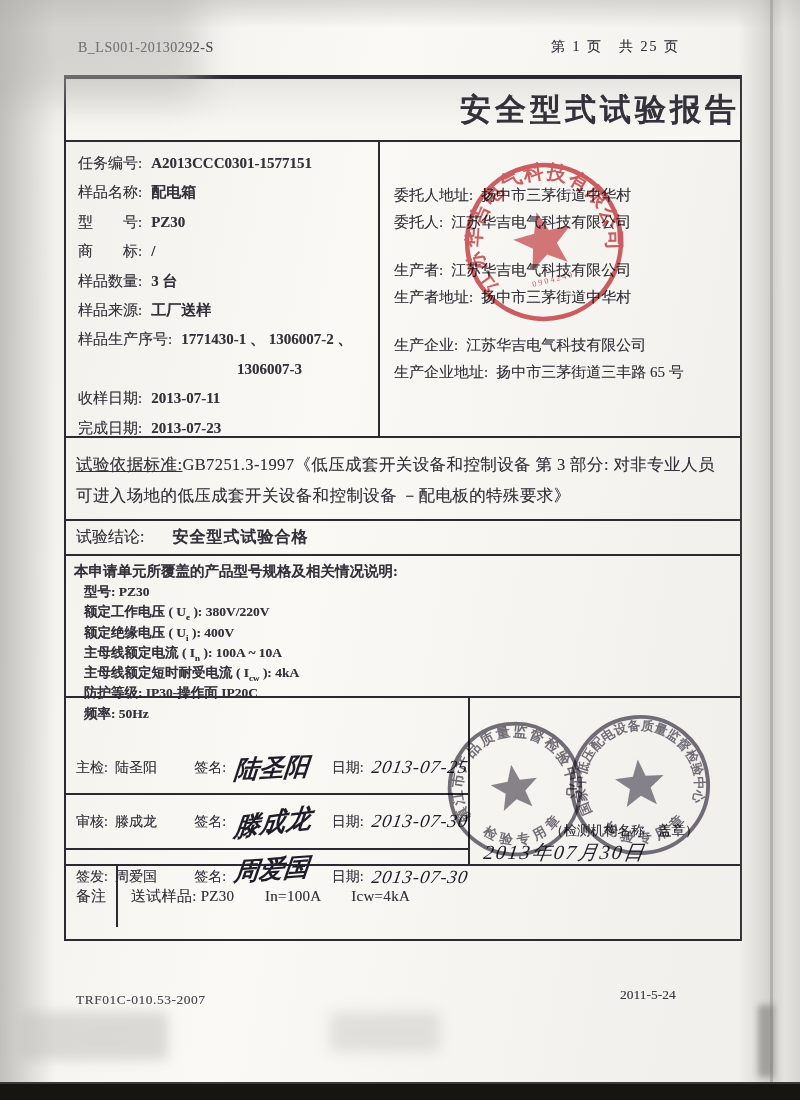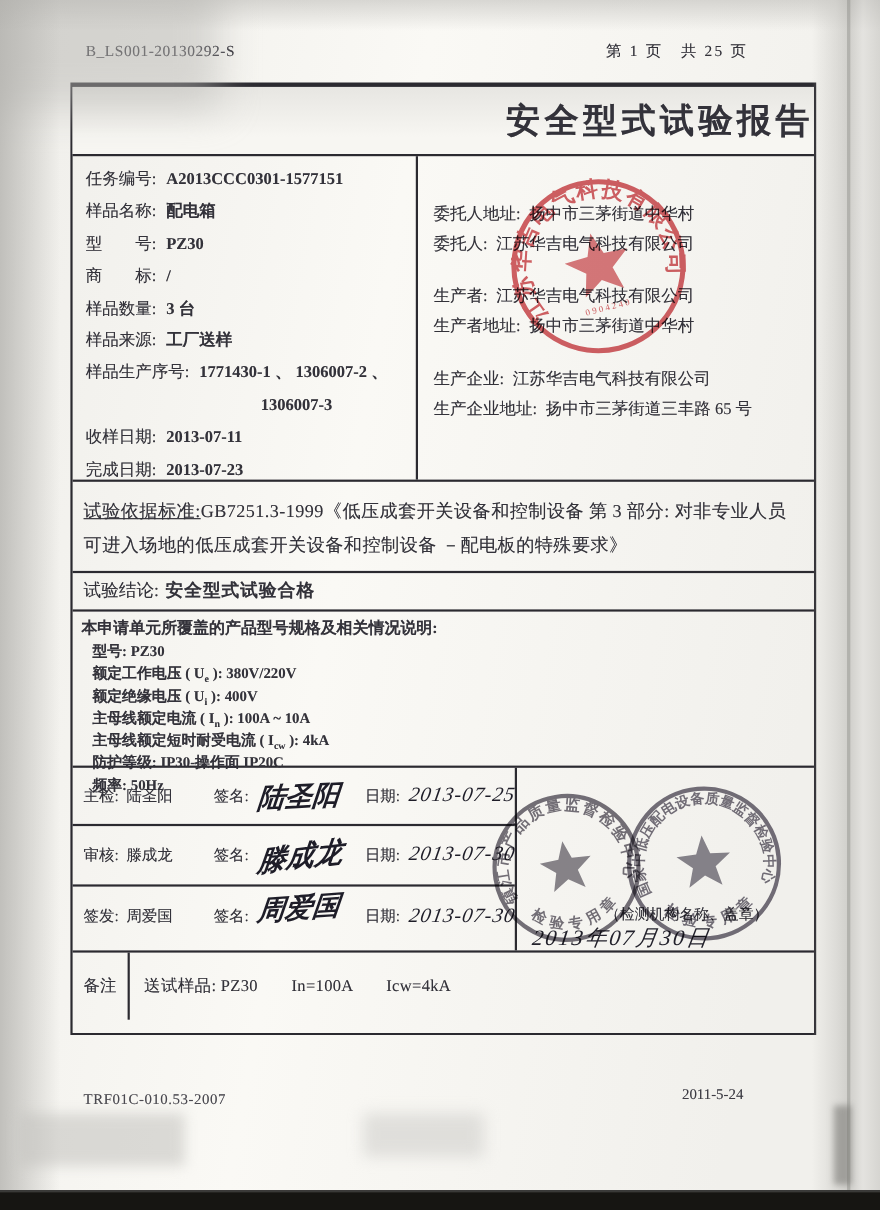--- a/index.html
+++ b/index.html
@@ -34,31 +34,31 @@
   .info-left .fline:nth-child(8){padding-left:150px;}
   .info-right{flex:1;padding:40px 0 0 14px;}
   .grp{margin-bottom:21px;}
   .rline{height:27px;line-height:27px;font-size:15px;white-space:nowrap;}
   .rline .fvalue{margin-left:8px;}
 
   .sec-standard{height:83px;padding:11px 10px 0 10px;font-size:16.5px;line-height:31px;letter-spacing:.4px;}
   .sec-standard .slabel{margin-right:0;text-decoration:underline;}
 
   .sec-conclusion{height:35px;padding:6px 0 0 10px;font-size:16px;}
-  .conc-val{margin-left:6px;font-weight:600;letter-spacing:1px;}
+  .conc-val{margin-left:28px;font-weight:600;letter-spacing:1px;}
 
   .sec-coverage{height:142px;padding:5px 0 0 8px;font-weight:bold;}
   .cov-head{font-size:14.5px;height:21px;line-height:21px;}
   .spec{font-size:13.5px;height:20.3px;line-height:20.3px;padding-left:10px;white-space:nowrap;}
   .spec sub{font-size:9px;}
 
   .sec-sign{height:168px;display:flex;}
   .sign-left{width:404px;border-right:2px solid #2b2a30;}
   .srow{display:flex;align-items:center;padding-left:10px;font-size:14px;}
-  .srow:nth-child(1){height:53px;border-bottom:2px solid #2b2a30;}
+  .srow:nth-child(1){height:53px;border-bottom:2px solid #2b2a30;margin-top:44px;}
   .srow:nth-child(2){height:55px;border-bottom:2px solid #2b2a30;}
   .srow:nth-child(3){height:54px;}
   .who{width:126px;white-space:nowrap;}
   .who-name{margin-left:7px;}
   .lbl{margin-right:8px;white-space:nowrap;}
   .hand{font-style:italic;color:#1e1d28;white-space:nowrap;}
   .sig{width:104px;font-size:25px;font-weight:600;transform:rotate(-3deg) skewX(-8deg);}
   .srow:nth-child(2) .sig{font-size:26px;transform:rotate(-7deg) skewX(-14deg);}
   .srow:nth-child(3) .sig{transform:translateY(-9px) rotate(-4deg) skewX(-10deg);}
   .hdate{font-size:18.5px;letter-spacing:1px;transform:skewX(-10deg);}
@@ -139,21 +139,21 @@
           <div class="rline txt"><span>生产者地址:</span><span class="fvalue">扬中市三茅街道中华村</span></div>
         </div>
         <div class="grp">
           <div class="rline txt"><span>生产企业:</span><span class="fvalue">江苏华吉电气科技有限公司</span></div>
           <div class="rline txt"><span>生产企业地址:</span><span class="fvalue">扬中市三茅街道三丰路 65 号</span></div>
         </div>
       </div>
     </div>
 
     <div class="sec sec-standard txt">
-      <span class="slabel">试验依据标准:</span><span>GB7251.3-1999《低压成套开关设备和控制设备 第 3 部分: 对非专业人员可进入场地的低压成套开关设备和控制设备 －配电板的特殊要求》</span>
+      <span class="slabel">试验依据标准:</span><span>GB7251.3-1997《低压成套开关设备和控制设备 第 3 部分: 对非专业人员可进入场地的低压成套开关设备和控制设备 －配电板的特殊要求》</span>
     </div>
 
     <div class="sec sec-conclusion txt">
       <span>试验结论:</span><span class="conc-val">安全型式试验合格</span>
     </div>
 
     <div class="sec sec-coverage">
       <div class="cov-head txt">本申请单元所覆盖的产品型号规格及相关情况说明:</div>
       <div class="spec txt"><span>型号: PZ30</span><sub></sub><span></span></div>
       <div class="spec txt"><span>额定工作电压 ( U</span><sub>e</sub><span> ): 380V/220V</span></div>

